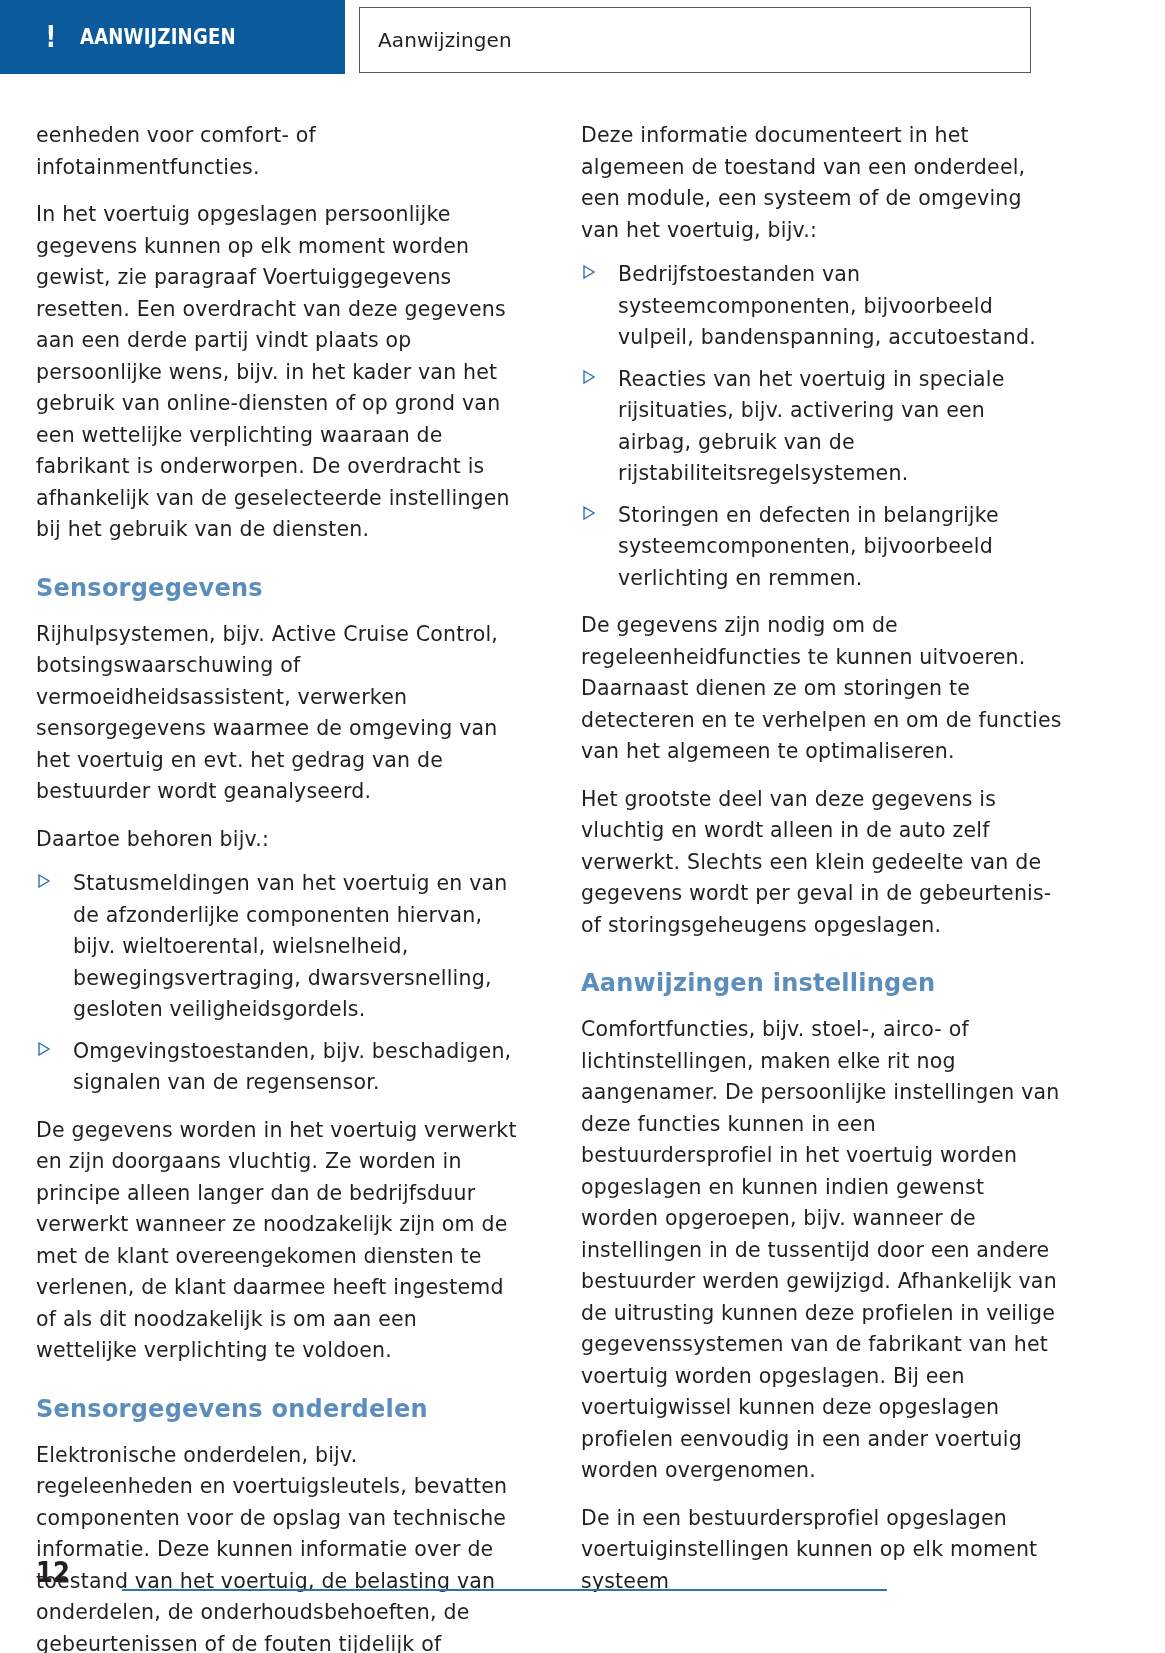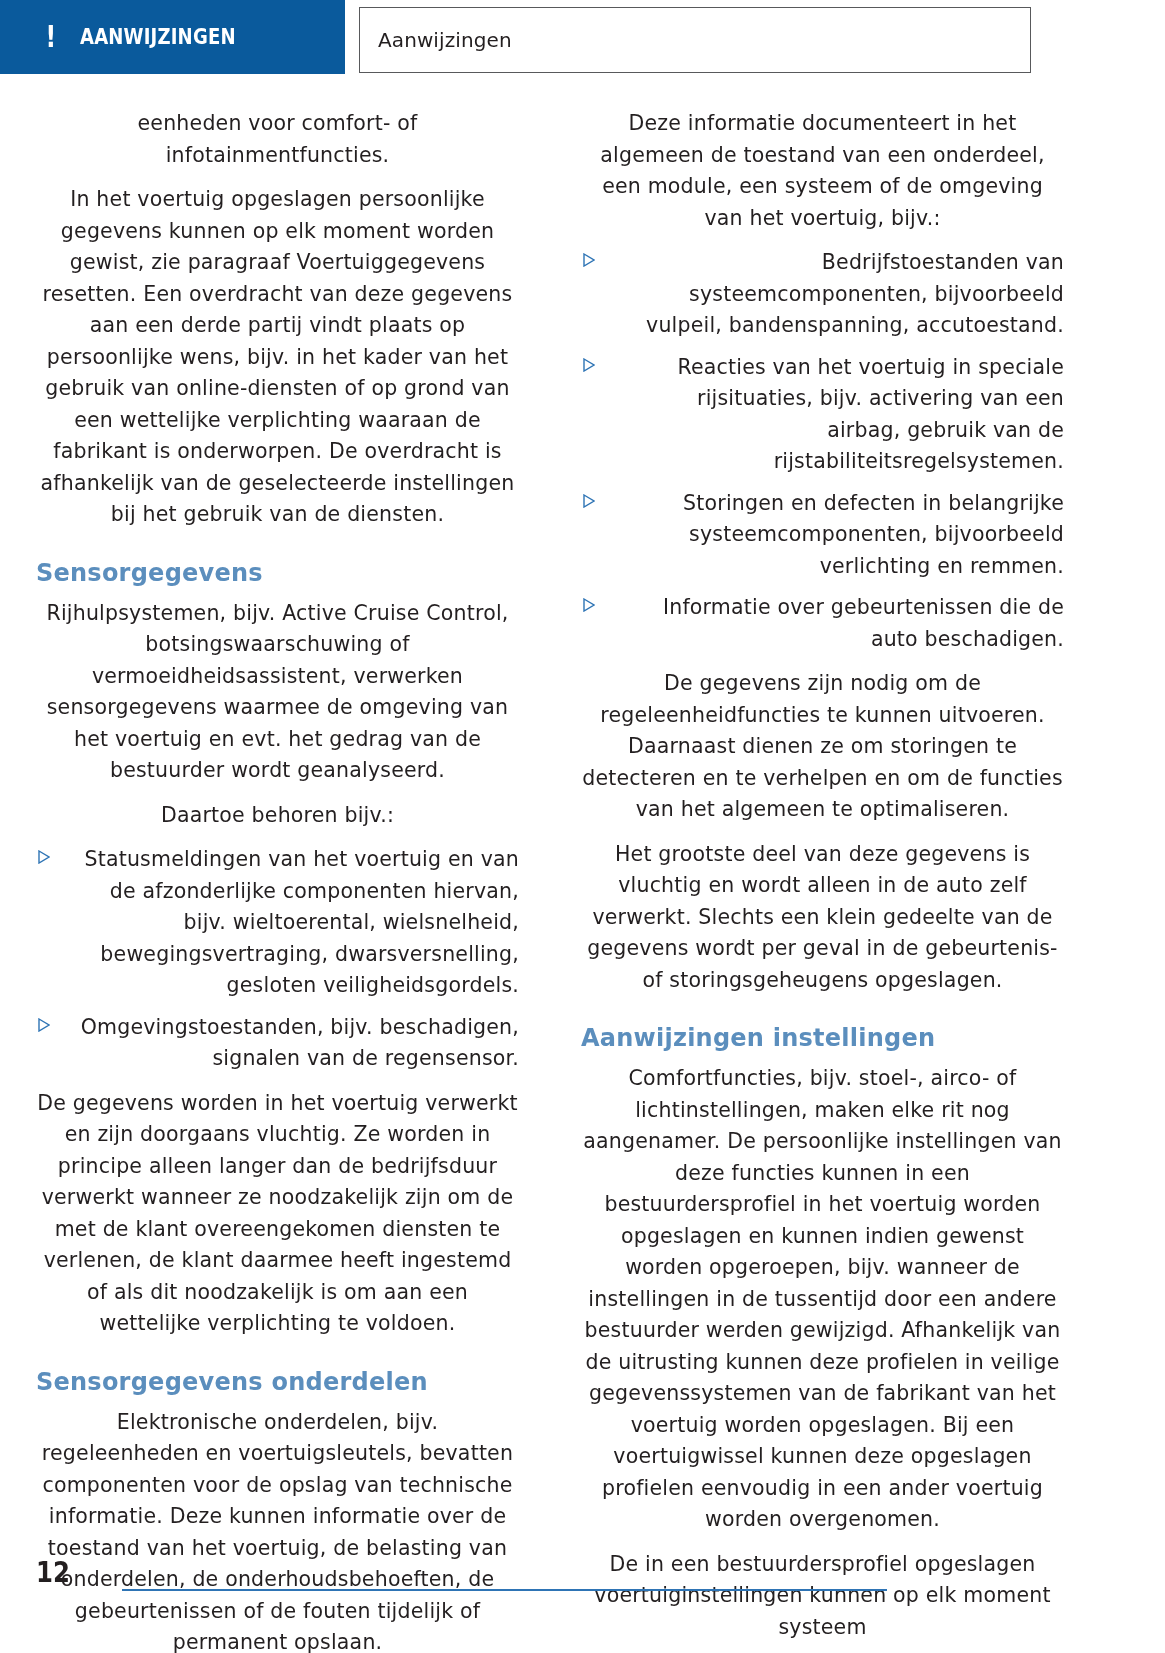--- a/index.html
+++ b/index.html
@@ -86,26 +86,26 @@
     gap: 62px;
     padding-left: 36px;
     padding-right: 36px;
   }
   .col {
     width: 483px;
     flex: 0 0 483px;
   }
 
   p.body-text {
-    margin: 4px 0 13px 0;
+    margin: 16px 0 13px 0;
     font-size: 20.5px;
     line-height: 31.5px;
     color: #231f20;
     letter-spacing: 0.01em;
-    text-align: center;
+    text-align: left;
     hyphens: none;
   }
 
   h2.section-heading {
     margin: 27px 0 10px 0;
     font-size: 24px;
     line-height: 30px;
     font-weight: 700;
     color: #5b8ebd;
     letter-spacing: 0.01em;
@@ -117,21 +117,20 @@
     padding: 0;
   }
   ul.bullets li {
     position: relative;
     padding-left: 37px;
     margin-bottom: 10px;
     font-size: 20.5px;
     line-height: 31.5px;
     color: #231f20;
     letter-spacing: 0.01em;
-    text-align: right;
   }
   ul.bullets li:last-child { margin-bottom: 0; }
   .bullet-marker {
     position: absolute;
     left: 2px;
     top: 6px;
     width: 12px;
     height: 14px;
   }
   .bullet-marker svg { display: block; }
@@ -238,28 +237,20 @@
           <span>Reacties van het voertuig in speciale rijsituaties, bijv. activering van een airbag, gebruik van de rijstabiliteitsregelsystemen.</span>
         </li>
         <li>
           <span class="bullet-marker">
             <svg width="12" height="14" viewBox="0 0 12 14">
                 <polygon points="1,1 11,7 1,13" fill="none" stroke="#2e74b5" stroke-width="1.4"></polygon>
               </svg>
           </span>
           <span>Storingen en defecten in belangrijke systeemcomponenten, bijvoorbeeld verlichting en remmen.</span>
         </li>
-        <li>
-          <span class="bullet-marker">
-            <svg width="12" height="14" viewBox="0 0 12 14">
-                <polygon points="1,1 11,7 1,13" fill="none" stroke="#2e74b5" stroke-width="1.4"></polygon>
-              </svg>
-          </span>
-          <span>Informatie over gebeurtenissen die de auto beschadigen.</span>
-        </li>
       </ul>
 
       <p class="body-text">De gegevens zijn nodig om de regeleenheidfuncties te kunnen uitvoeren. Daarnaast dienen ze om storingen te detecteren en te verhelpen en om de functies van het algemeen te optimaliseren.</p>
       <p class="body-text">Het grootste deel van deze gegevens is vluchtig en wordt alleen in de auto zelf verwerkt. Slechts een klein gedeelte van de gegevens wordt per geval in de gebeurtenis- of storingsgeheugens opgeslagen.</p>
 
       <h2 class="section-heading">Aanwijzingen instellingen</h2>
 
       <p class="body-text">Comfortfuncties, bijv. stoel-, airco- of lichtinstellingen, maken elke rit nog aangenamer. De persoonlijke instellingen van deze functies kunnen in een bestuurdersprofiel in het voertuig worden opgeslagen en kunnen indien gewenst worden opgeroepen, bijv. wanneer de instellingen in de tussentijd door een andere bestuurder werden gewijzigd. Afhankelijk van de uitrusting kunnen deze profielen in veilige gegevenssystemen van de fabrikant van het voertuig worden opgeslagen. Bij een voertuigwissel kunnen deze opgeslagen profielen eenvoudig in een ander voertuig worden overgenomen.</p>
       <p class="body-text">De in een bestuurdersprofiel opgeslagen voertuiginstellingen kunnen op elk moment systeem</p>
     </div>

